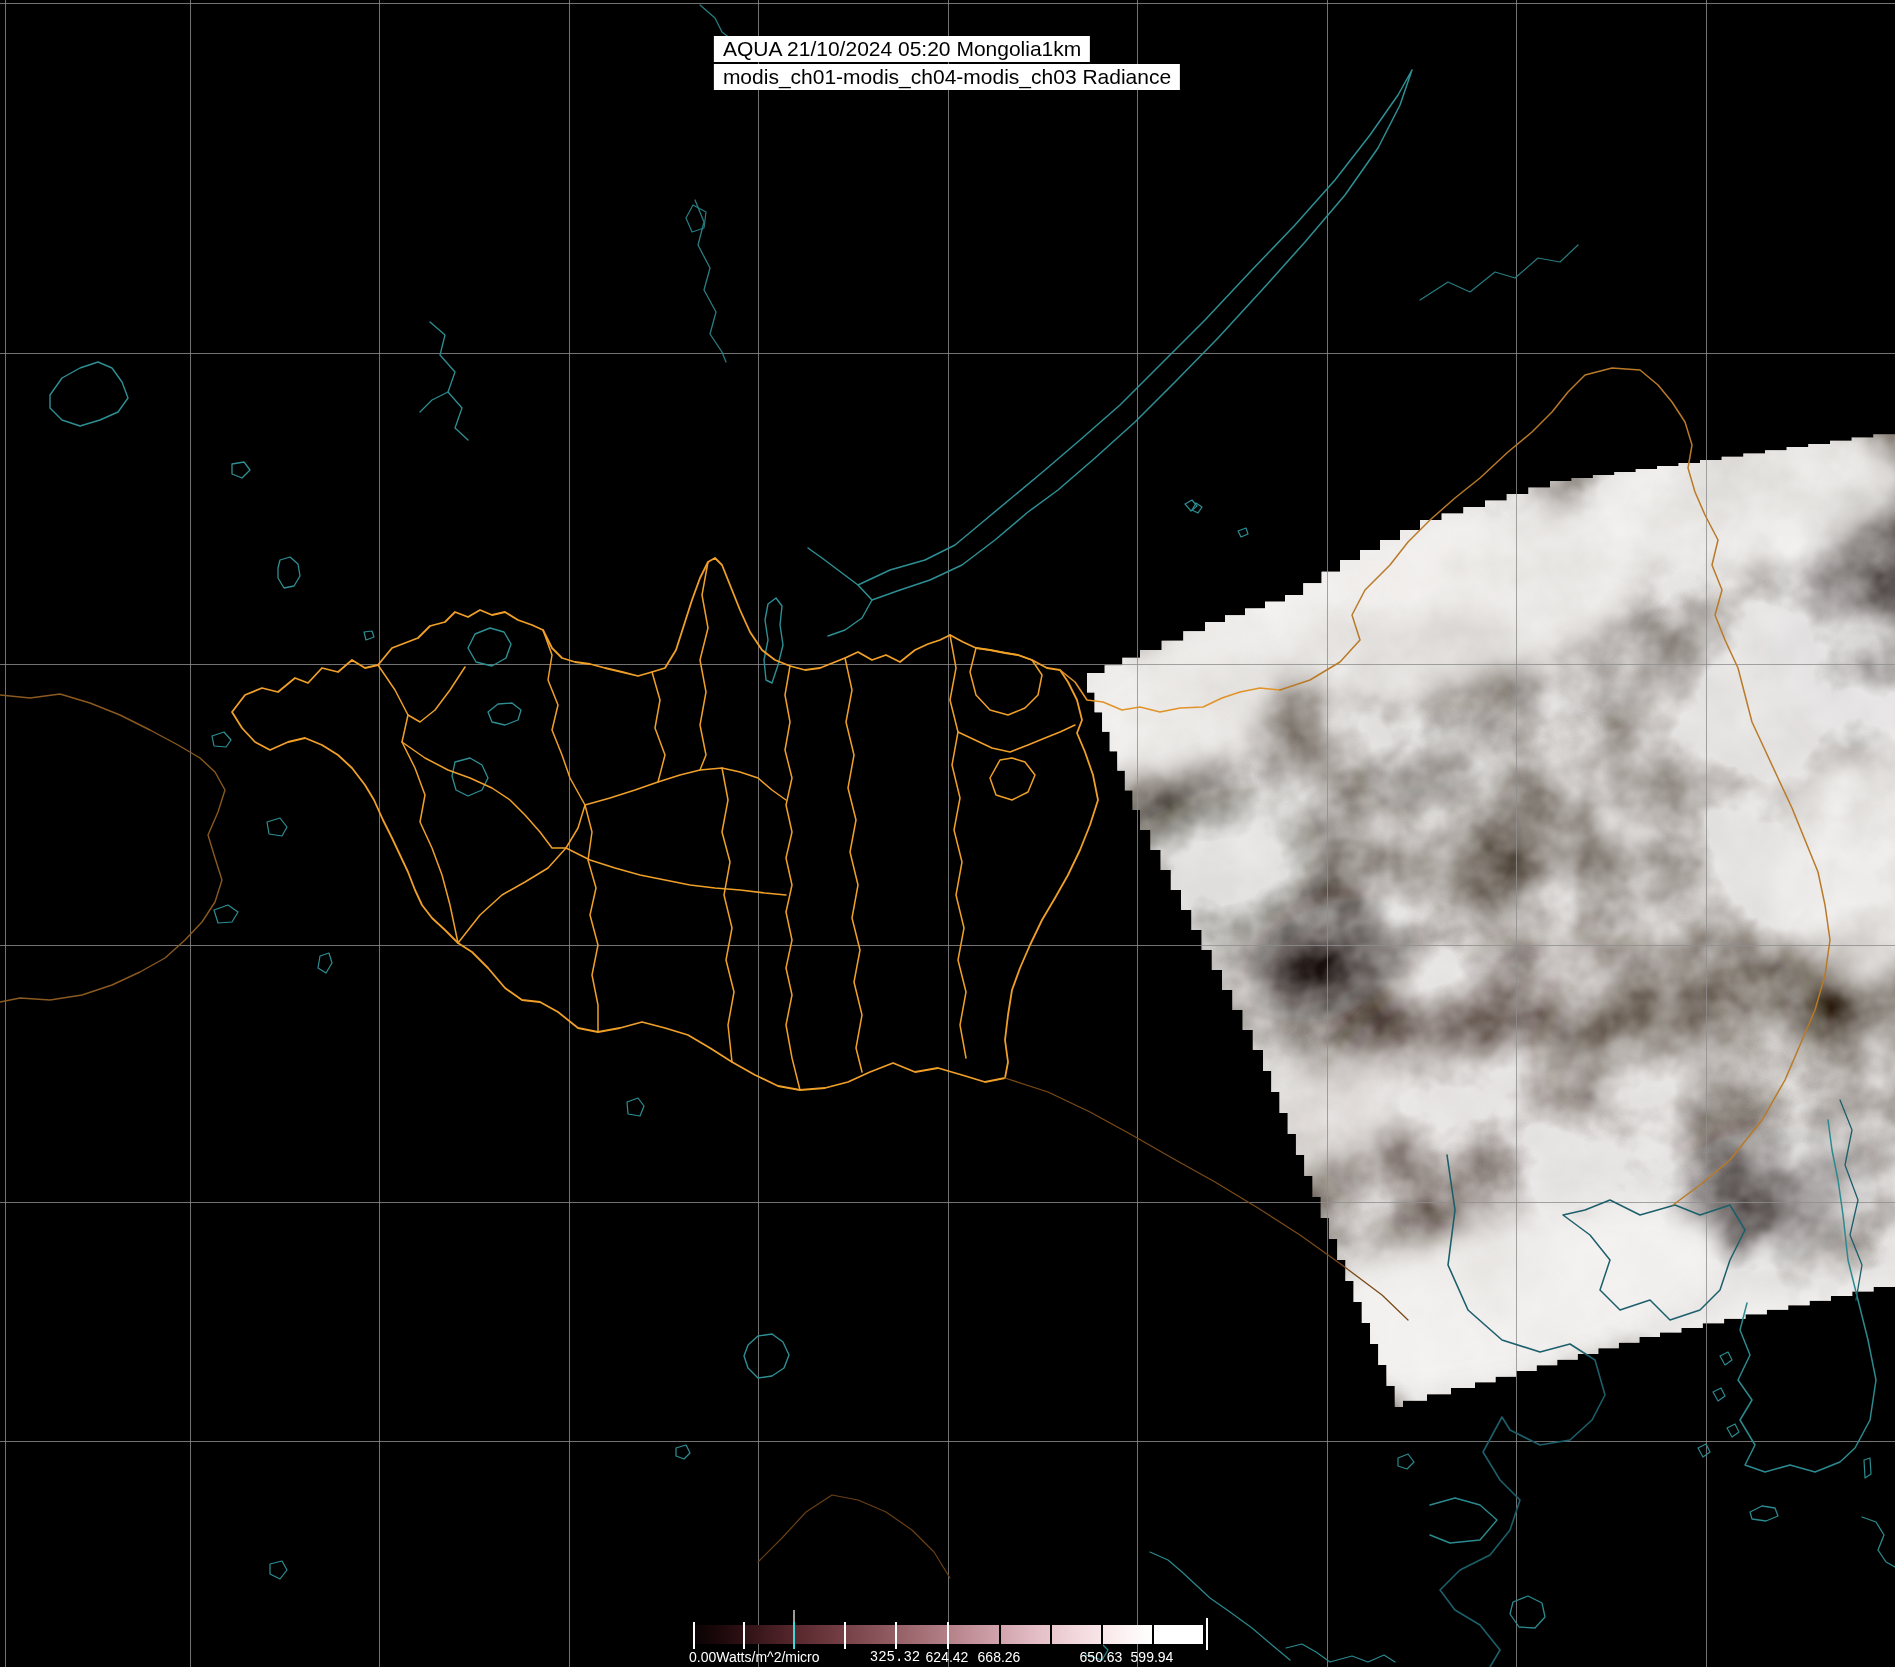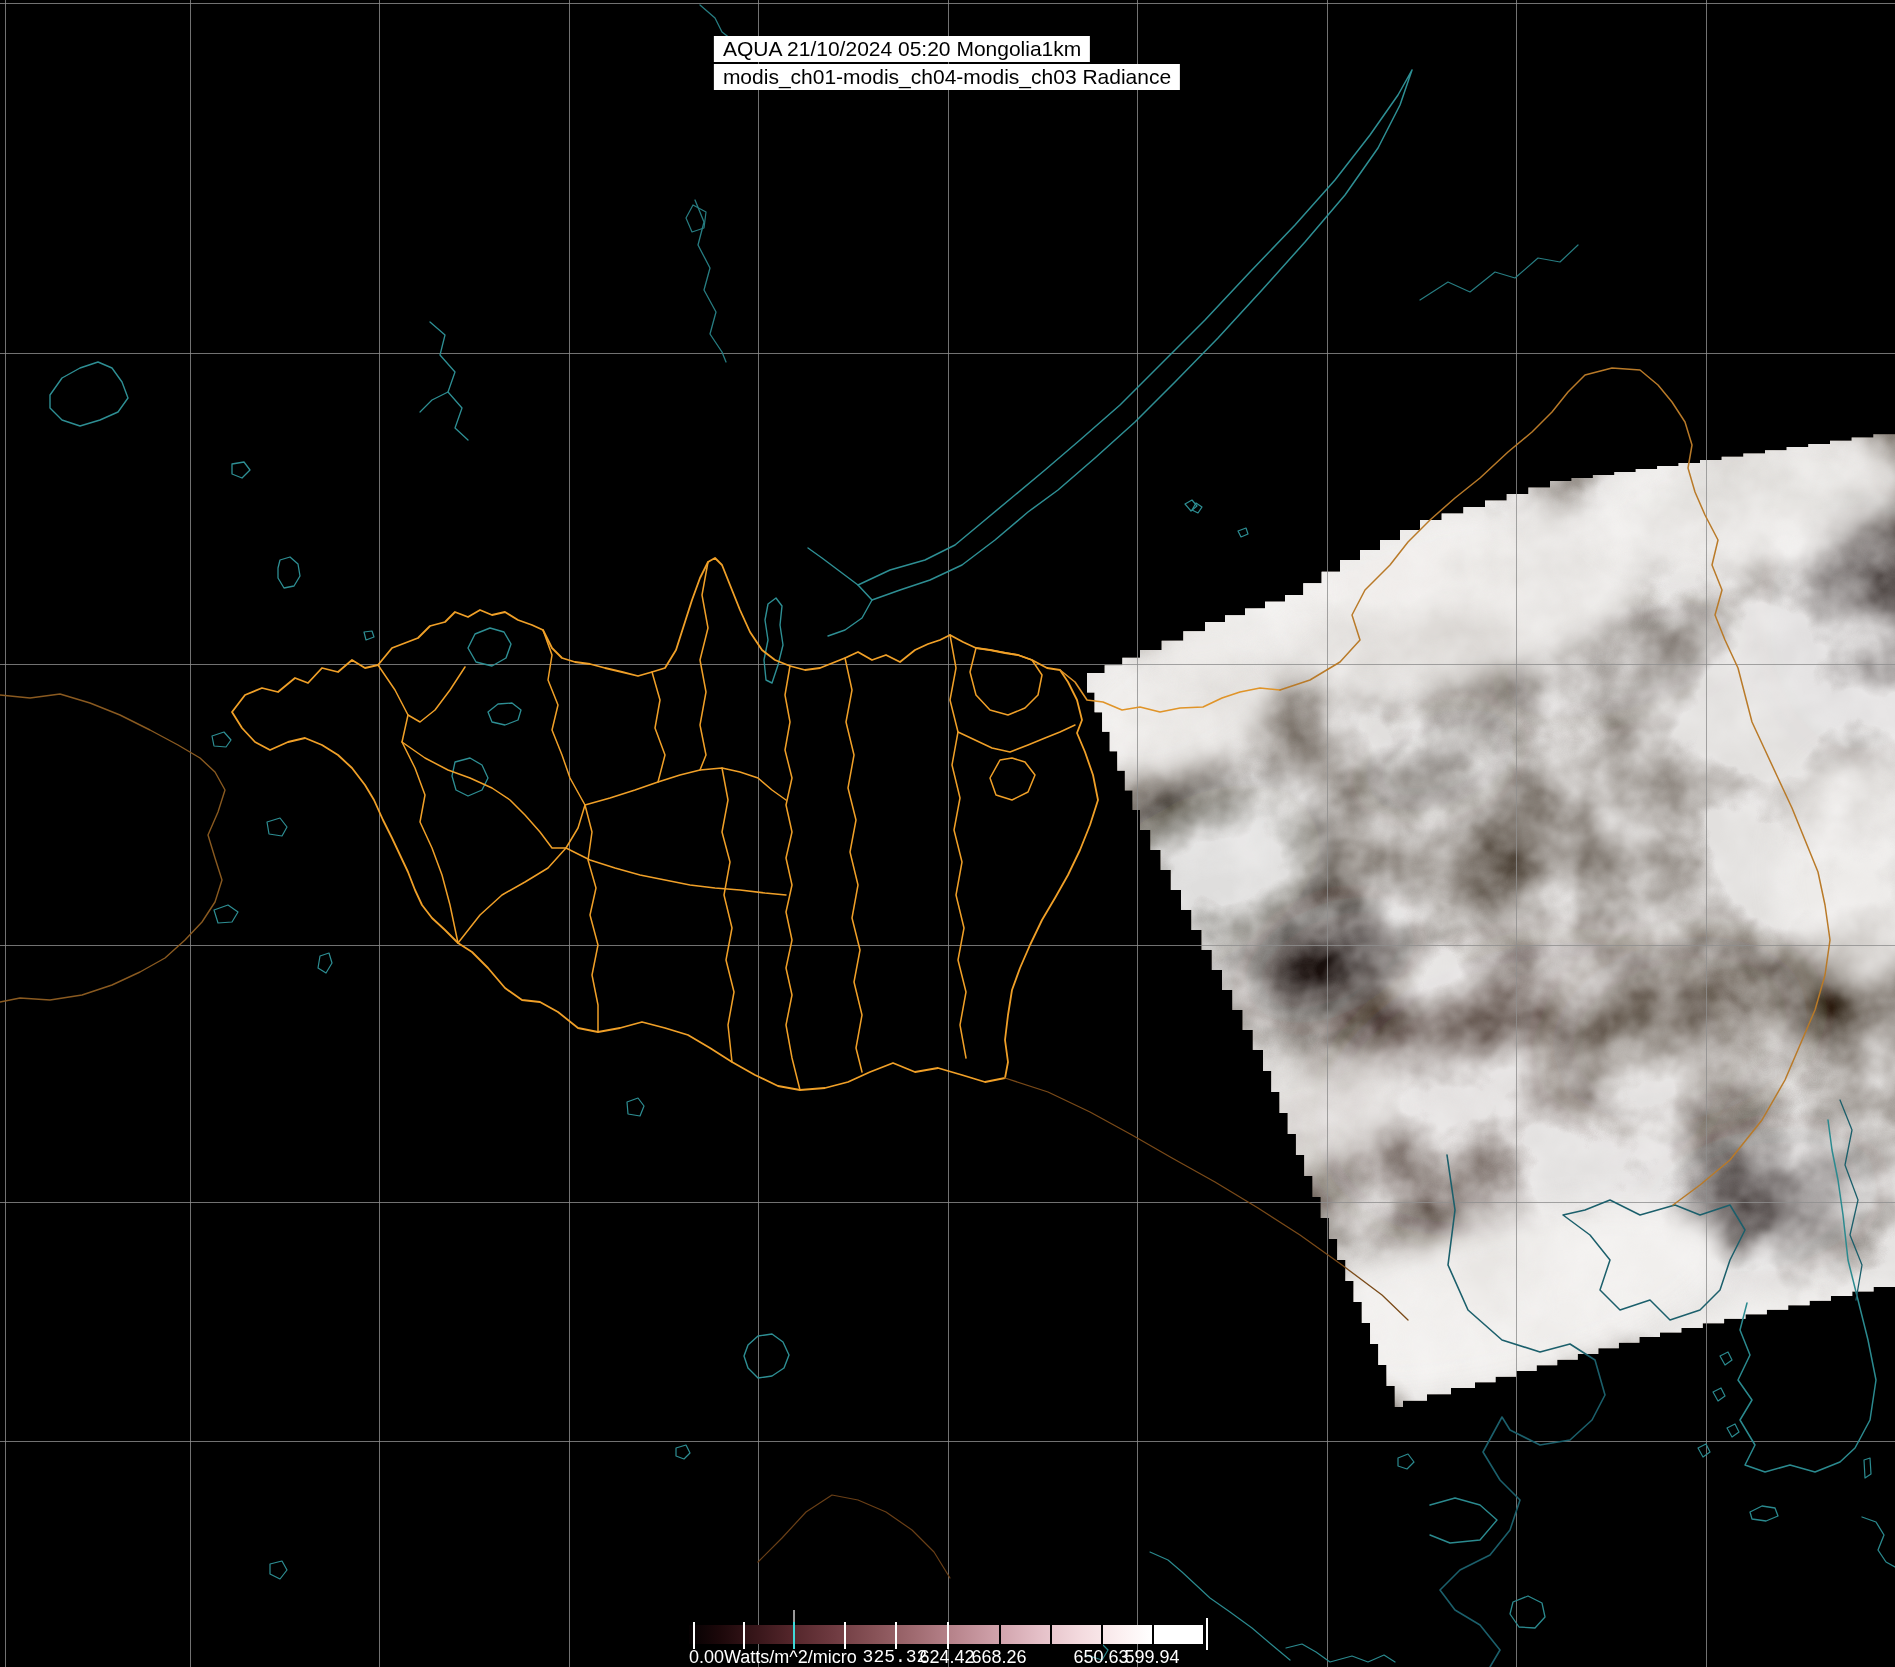--- a/index.html
+++ b/index.html
@@ -11,21 +11,21 @@
   .title-wrap{
     position:absolute;top:10px;left:947px;transform:translateX(-50%);
     display:flex;flex-direction:column;align-items:flex-start;gap:2px;z-index:30;margin-top:26px;
   }
   .title-line{
     background:#ffffff;color:#000000;font-size:21px;line-height:24px;
     padding:1px 9px;white-space:nowrap;
   }
   .cb-bar{position:absolute;z-index:20;}
   .cb-tick{position:absolute;width:2px;z-index:21;}
-  .cb-label{position:absolute;color:#ffffff;font-size:18px;line-height:18px;z-index:22;white-space:nowrap;}
+  .cb-label{position:absolute;color:#ffffff;font-size:14px;line-height:18px;z-index:22;white-space:nowrap;}
   .cb-num{transform:translateX(-50%);}
 </style>
 </head>
 <body>
 
 <div class="stage">
   <svg id="mapsvg" width="1895" height="1667" viewBox="0 0 1895 1667">
     <defs>
       <clipPath id="swathClip">
           <polygon id="swathPoly" points="1087,673 1104.6666666666667,673 1104.6666666666667,665.3333333333334 1122.3333333333333,665.3333333333334 1122.3333333333333,657.6666666666666 1140,657.6666666666666 1140,650 1161.6666666666667,650 1161.6666666666667,640.6666666666666 1183.3333333333333,640.6666666666666 1183.3333333333333,631.3333333333334 1205,631.3333333333334 1205,622 1225,622 1225,615.25 1245,615.25 1245,608.5 1265,608.5 1265,601.75 1285,601.75 1285,595 1303.3333333333333,595 1303.3333333333333,583.3333333333334 1321.6666666666667,583.3333333333334 1321.6666666666667,571.6666666666666 1340,571.6666666666666 1340,560 1360,560 1360,550 1380,550 1380,540 1400,540 1400,530 1420,530 1420,520 1441.6666666666667,520 1441.6666666666667,513.5 1463.3333333333333,513.5 1463.3333333333333,507 1485,507 1485,500.5 1506.6666666666667,500.5 1506.6666666666667,494 1528.3333333333333,494 1528.3333333333333,487.5 1550,487.5 1550,481 1571.4285714285713,481 1571.4285714285713,478 1592.857142857143,478 1592.857142857143,475 1614.2857142857142,475 1614.2857142857142,472 1635.7142857142858,472 1635.7142857142858,469 1657.142857142857,469 1657.142857142857,466 1678.5714285714287,466 1678.5714285714287,463 1700,463 1700,460 1721.6666666666667,460 1721.6666666666667,456.77777777777777 1743.3333333333333,456.77777777777777 1743.3333333333333,453.55555555555554 1765,453.55555555555554 1765,450.3333333333333 1786.6666666666667,450.3333333333333 1786.6666666666667,447.1111111111111 1808.3333333333333,447.1111111111111 1808.3333333333333,443.8888888888889 1830,443.8888888888889 1830,440.6666666666667 1851.6666666666667,440.6666666666667 1851.6666666666667,437.44444444444446 1873.3333333333333,437.44444444444446 1873.3333333333333,434.22222222222223 1895,434.22222222222223 1895,431 1895,431 1895,452.94871794871796 1895,452.94871794871796 1895,474.8974358974359 1895,474.8974358974359 1895,496.8461538461538 1895,496.8461538461538 1895,518.7948717948718 1895,518.7948717948718 1895,540.7435897435897 1895,540.7435897435897 1895,562.6923076923076 1895,562.6923076923076 1895,584.6410256410256 1895,584.6410256410256 1895,606.5897435897436 1895,606.5897435897436 1895,628.5384615384615 1895,628.5384615384615 1895,650.4871794871794 1895,650.4871794871794 1895,672.4358974358975 1895,672.4358974358975 1895,694.3846153846154 1895,694.3846153846154 1895,716.3333333333333 1895,716.3333333333333 1895,738.2820512820513 1895,738.2820512820513 1895,760.2307692307693 1895,760.2307692307693 1895,782.1794871794872 1895,782.1794871794872 1895,804.1282051282051 1895,804.1282051282051 1895,826.0769230769231 1895,826.0769230769231 1895,848.0256410256411 1895,848.0256410256411 1895,869.9743589743589 1895,869.9743589743589 1895,891.9230769230769 1895,891.9230769230769 1895,913.8717948717949 1895,913.8717948717949 1895,935.8205128205128 1895,935.8205128205128 1895,957.7692307692307 1895,957.7692307692307 1895,979.7179487179487 1895,979.7179487179487 1895,1001.6666666666666 1895,1001.6666666666666 1895,1023.6153846153846 1895,1023.6153846153846 1895,1045.5641025641025 1895,1045.5641025641025 1895,1067.5128205128206 1895,1067.5128205128206 1895,1089.4615384615386 1895,1089.4615384615386 1895,1111.4102564102564 1895,1111.4102564102564 1895,1133.3589743589744 1895,1133.3589743589744 1895,1155.3076923076924 1895,1155.3076923076924 1895,1177.2564102564102 1895,1177.2564102564102 1895,1199.2051282051282 1895,1199.2051282051282 1895,1221.1538461538462 1895,1221.1538461538462 1895,1243.102564102564 1895,1243.102564102564 1895,1265.0512820512822 1895,1265.0512820512822 1895,1287 1873.6363636363637,1287 1873.6363636363637,1291.5454545454545 1852.2727272727273,1291.5454545454545 1852.2727272727273,1296.090909090909 1830.909090909091,1296.090909090909 1830.909090909091,1300.6363636363637 1809.5454545454545,1300.6363636363637 1809.5454545454545,1305.1818181818182 1788.1818181818182,1305.1818181818182 1788.1818181818182,1309.7272727272727 1766.8181818181818,1309.7272727272727 1766.8181818181818,1314.2727272727273 1745.4545454545455,1314.2727272727273 1745.4545454545455,1318.8181818181818 1724.090909090909,1318.8181818181818 1724.090909090909,1323.3636363636363 1702.7272727272727,1323.3636363636363 1702.7272727272727,1327.909090909091 1681.3636363636365,1327.909090909091 1681.3636363636365,1332.4545454545455 1660,1332.4545454545455 1660,1337 1639.4444444444443,1337 1639.4444444444443,1342.6666666666667 1618.888888888889,1342.6666666666667 1618.888888888889,1348.3333333333333 1598.3333333333333,1348.3333333333333 1598.3333333333333,1354 1577.7777777777778,1354 1577.7777777777778,1359.6666666666667 1557.2222222222222,1359.6666666666667 1557.2222222222222,1365.3333333333333 1536.6666666666667,1365.3333333333333 1536.6666666666667,1371 1516.111111111111,1371 1516.111111111111,1376.6666666666667 1495.5555555555557,1376.6666666666667 1495.5555555555557,1382.3333333333333 1475,1382.3333333333333 1475,1388 1451,1388 1451,1394.3333333333333 1427,1394.3333333333333 1427,1400.6666666666667 1403,1400.6666666666667 1403,1407 1394.764705882353,1407 1394.764705882353,1386 1386.5294117647059,1386 1386.5294117647059,1365 1378.2941176470588,1365 1378.2941176470588,1344 1370.0588235294117,1344 1370.0588235294117,1323 1361.8235294117646,1323 1361.8235294117646,1302 1353.5882352941176,1302 1353.5882352941176,1281 1345.3529411764705,1281 1345.3529411764705,1260 1337.1176470588234,1260 1337.1176470588234,1239 1328.8823529411766,1239 1328.8823529411766,1218 1320.6470588235295,1218 1320.6470588235295,1197 1312.4117647058824,1197 1312.4117647058824,1176 1304.1764705882354,1176 1304.1764705882354,1155 1295.9411764705883,1155 1295.9411764705883,1134 1287.7058823529412,1134 1287.7058823529412,1113 1279.4705882352941,1113 1279.4705882352941,1092 1271.235294117647,1092 1271.235294117647,1071 1263,1071 1263,1050 1252.75,1050 1252.75,1030 1242.5,1030 1242.5,1010 1232.25,1010 1232.25,990 1222,990 1222,970 1211.75,970 1211.75,950 1201.5,950 1201.5,930 1191.25,930 1191.25,910 1181,910 1181,890 1170.75,890 1170.75,870 1160.5,870 1160.5,850 1150.25,850 1150.25,830 1140,830 1140,810 1132.4285714285713,810 1132.4285714285713,790.4285714285714 1124.857142857143,790.4285714285714 1124.857142857143,770.8571428571429 1117.2857142857142,770.8571428571429 1117.2857142857142,751.2857142857143 1109.7142857142858,751.2857142857143 1109.7142857142858,731.7142857142857 1102.142857142857,731.7142857142857 1102.142857142857,712.1428571428571 1094.5714285714287,712.1428571428571 1094.5714285714287,692.5714285714286 1087,692.5714285714286 1087,673"></polygon>

